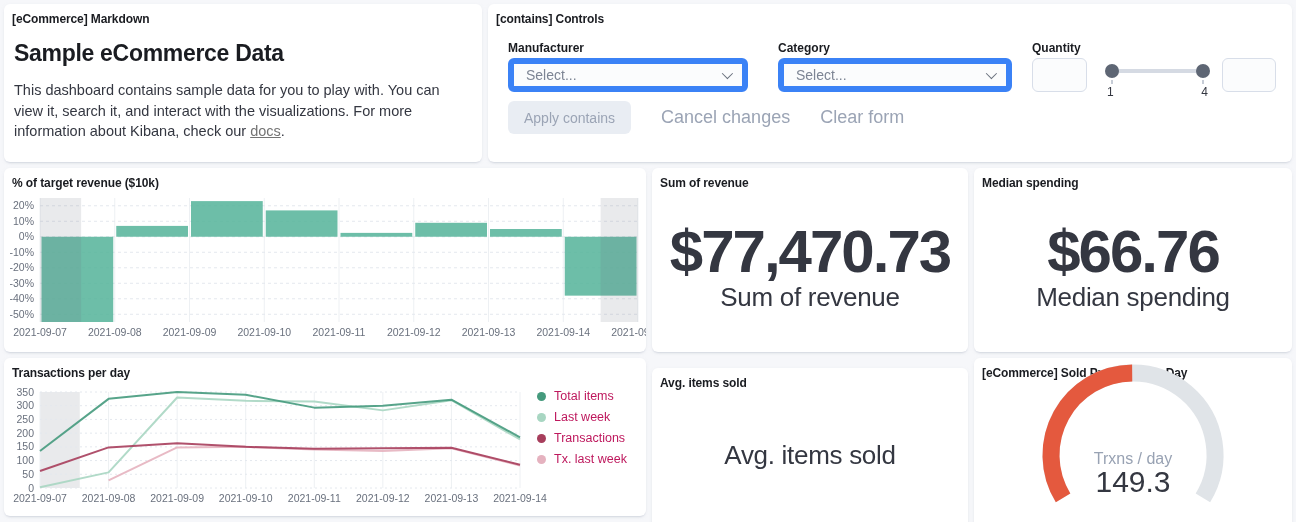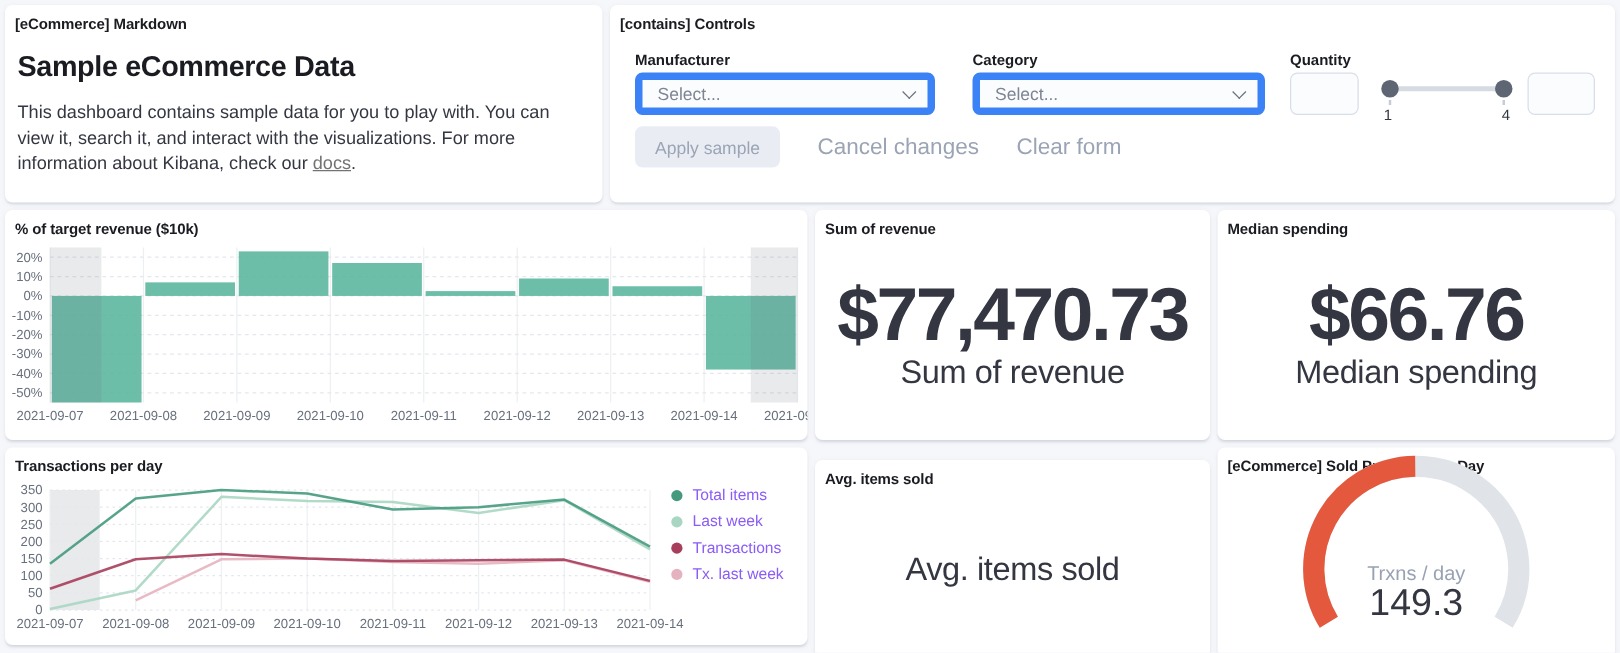--- a/index.html
+++ b/index.html
@@ -64,21 +64,21 @@
                  align-items:center; justify-content:center; padding-top:14px; }
   .metric-value { font-size:60px; font-weight:600; color:#343741; letter-spacing:-2px; line-height:1; }
   .metric-value.small { font-size:54px; letter-spacing:-1px; }
   .metric-label { font-size:26px; font-weight:400; color:#343741; letter-spacing:-.3px; }
 
   
   .chart-svg { position:absolute; left:0; top:0; }
   .line-legend { position:absolute; left:533px; top:31px; display:flex; flex-direction:column; gap:7px; }
   .legend-item { display:flex; align-items:center; gap:8px; cursor:pointer; }
   .legend-dot { width:9px; height:9px; border-radius:50%; flex:0 0 auto; }
-  .legend-label { font-size:12.5px; color:#8b5cf6; white-space:nowrap; }
+  .legend-label { font-size:12.5px; color:#be185d; white-space:nowrap; }
   .gauge-label { font-size:16px; fill:#98a2b3; }
   .gauge-value { font-size:30px; font-weight:500; fill:#343741; }
 </style>
 </head>
 <body>
 
 <div class="stage">
 
   <section class="panel p-markdown">
     <div class="panel-title">[eCommerce] Markdown</div>
@@ -108,21 +108,21 @@
       <div class="handle h-min"></div>
       <div class="handle h-max"></div>
       <div class="tick t-min"></div>
       <div class="tick t-max"></div>
       <span class="num n-min">1</span>
       <span class="num n-max">4</span>
     </div>
     <input class="qty-input" style="left: 734px; top: 54px; width: 54px;">
 
     <div class="btn-row">
-      <button class="btn-apply">Apply sample</button>
+      <button class="btn-apply">Apply contains</button>
       <span class="btn-text">Cancel changes</span>
       <span class="btn-text">Clear form</span>
     </div>
   </section>
 
   <section class="panel p-bar">
     <div class="panel-title">% of target revenue ($10k)</div>
     <svg id="bar-svg" class="chart-svg" width="642" height="184">
         <line x1="36" y1="30" x2="36" y2="154" stroke="#edf0f3" stroke-width="1"></line>
         <line x1="110.75" y1="30" x2="110.75" y2="154" stroke="#edf0f3" stroke-width="1"></line>

